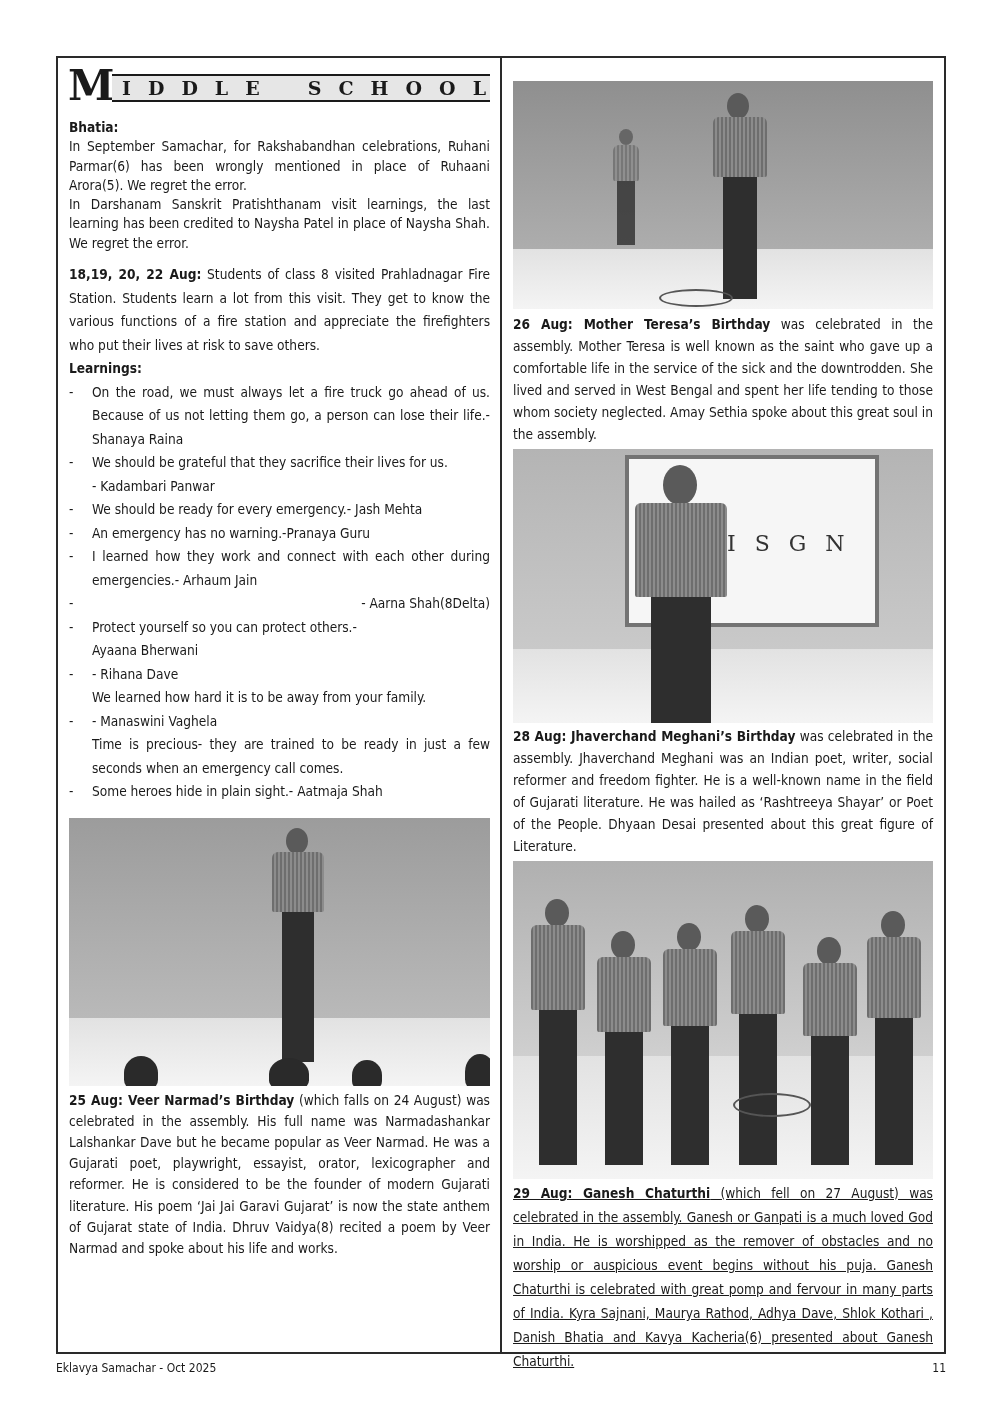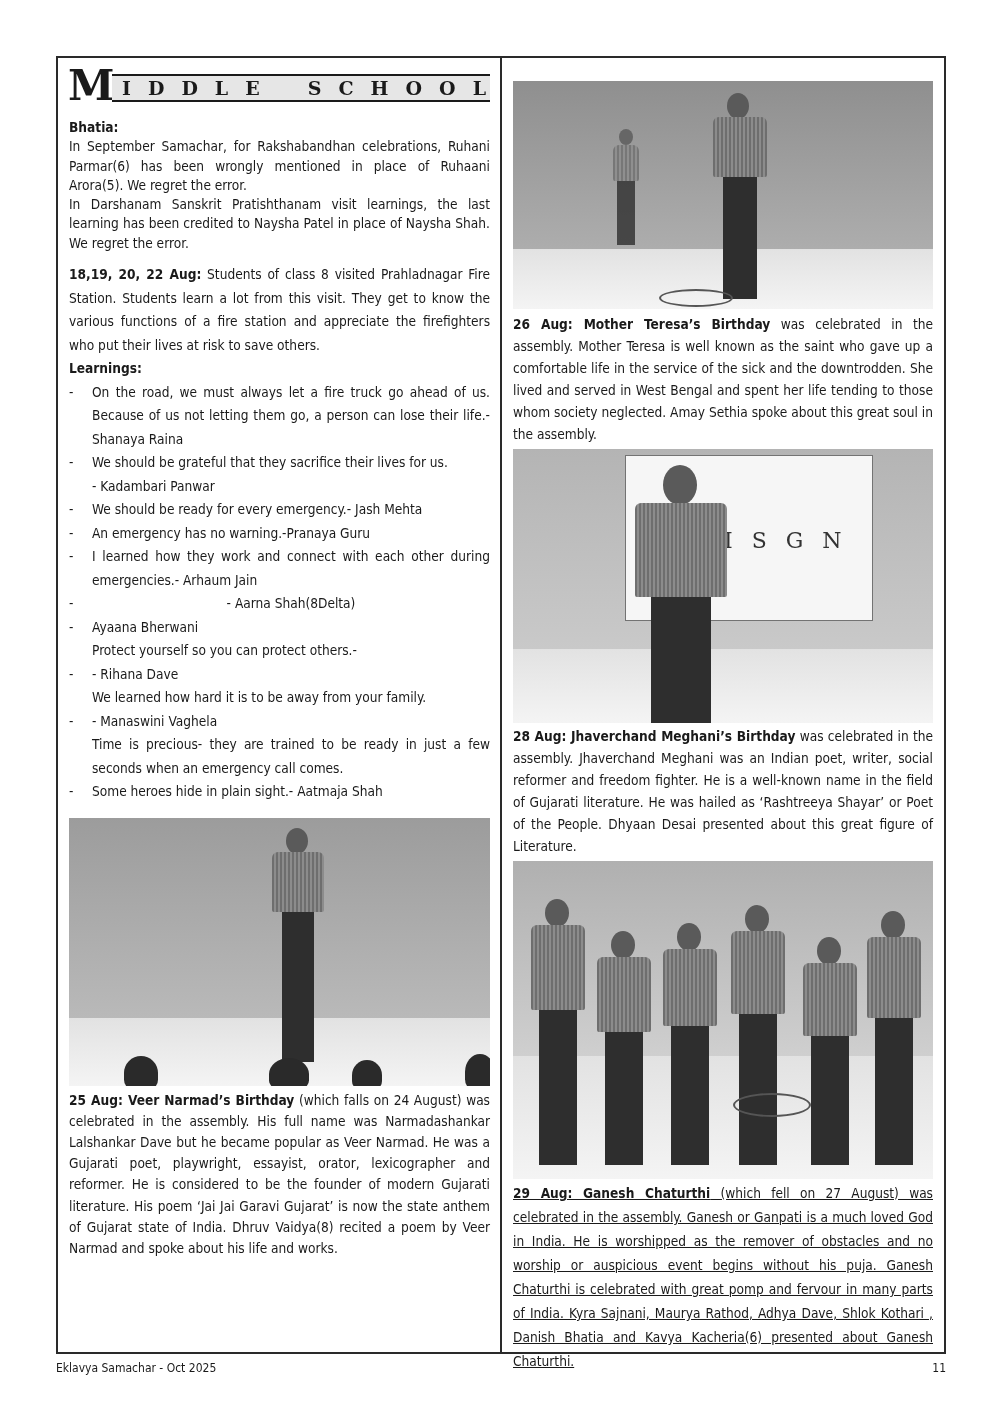--- a/index.html
+++ b/index.html
@@ -50,21 +50,21 @@
     .photo {
       position: relative; overflow: hidden; background: #bfbfbf;
     }
     .photo .wall { position: absolute; left: 0; right: 0; top: 0; background: linear-gradient(180deg,#a9a9a9,#c4c4c4); }
     .photo .floor { position: absolute; left: 0; right: 0; bottom: 0; background: linear-gradient(180deg,#e2e2e2,#f4f4f4); }
     .person { position: absolute; }
     .person .head { position: absolute; border-radius: 50%; background: #5a5a5a; }
     .person .shirt { position: absolute; background: repeating-linear-gradient(90deg,#6e6e6e 0 2px,#8c8c8c 2px 4px); border-radius: 6px 6px 2px 2px; }
     .person .pants { position: absolute; background: #2e2e2e; }
     .ring { position: absolute; border: 2px solid #555; border-radius: 50%; }
-    .board { position: absolute; background: #f6f6f6; border: 1px solid #737373; }
+    .board { position: absolute; background: #f6f6f6; border: 4px solid #737373; }
     .board .board-text { position: absolute; font-family: "DejaVu Serif", serif; font-size: 22px; color: #333; letter-spacing: 6px; }
     .audience-head { position: absolute; border-radius: 50% 50% 30% 30%; background: #2a2a2a; }
 
     .footer {
       position: absolute; top: 1361px; left: 56px; width: 890px;
       font-family: "DejaVu Sans Condensed", "DejaVu Sans", sans-serif; font-size: 12px; color: #1a1a1a;
       display: flex; justify-content: space-between; font-stretch: condensed;
     }
   </style>
 </head>
@@ -129,28 +129,28 @@
         </div>
         <div class="learning">
           <span class="dash">-</span>
           <div class="body">
             <div>I learned how they work and connect with each other during emergencies.- Arhaum Jain</div>
           </div>
         </div>
         <div class="learning">
           <span class="dash">-</span>
           <div class="body">
-            <div style="text-align: center;">- Aarna Shah(8Delta)</div>
-          </div>
-        </div>
-        <div class="learning">
-          <span class="dash">-</span>
-          <div class="body">
+            <div style="text-align: right;">- Aarna Shah(8Delta)</div>
+          </div>
+        </div>
+        <div class="learning">
+          <span class="dash">-</span>
+          <div class="body">
+            <div>Protect yourself so you can protect others.-</div>
             <div style="text-align: left;">Ayaana Bherwani</div>
-            <div>Protect yourself so you can protect others.-</div>
           </div>
         </div>
         <div class="learning">
           <span class="dash">-</span>
           <div class="body">
             <div style="text-align: left;">- Rihana Dave</div>
             <div>We learned how hard it is to be away from your family.</div>
           </div>
         </div>
         <div class="learning">

